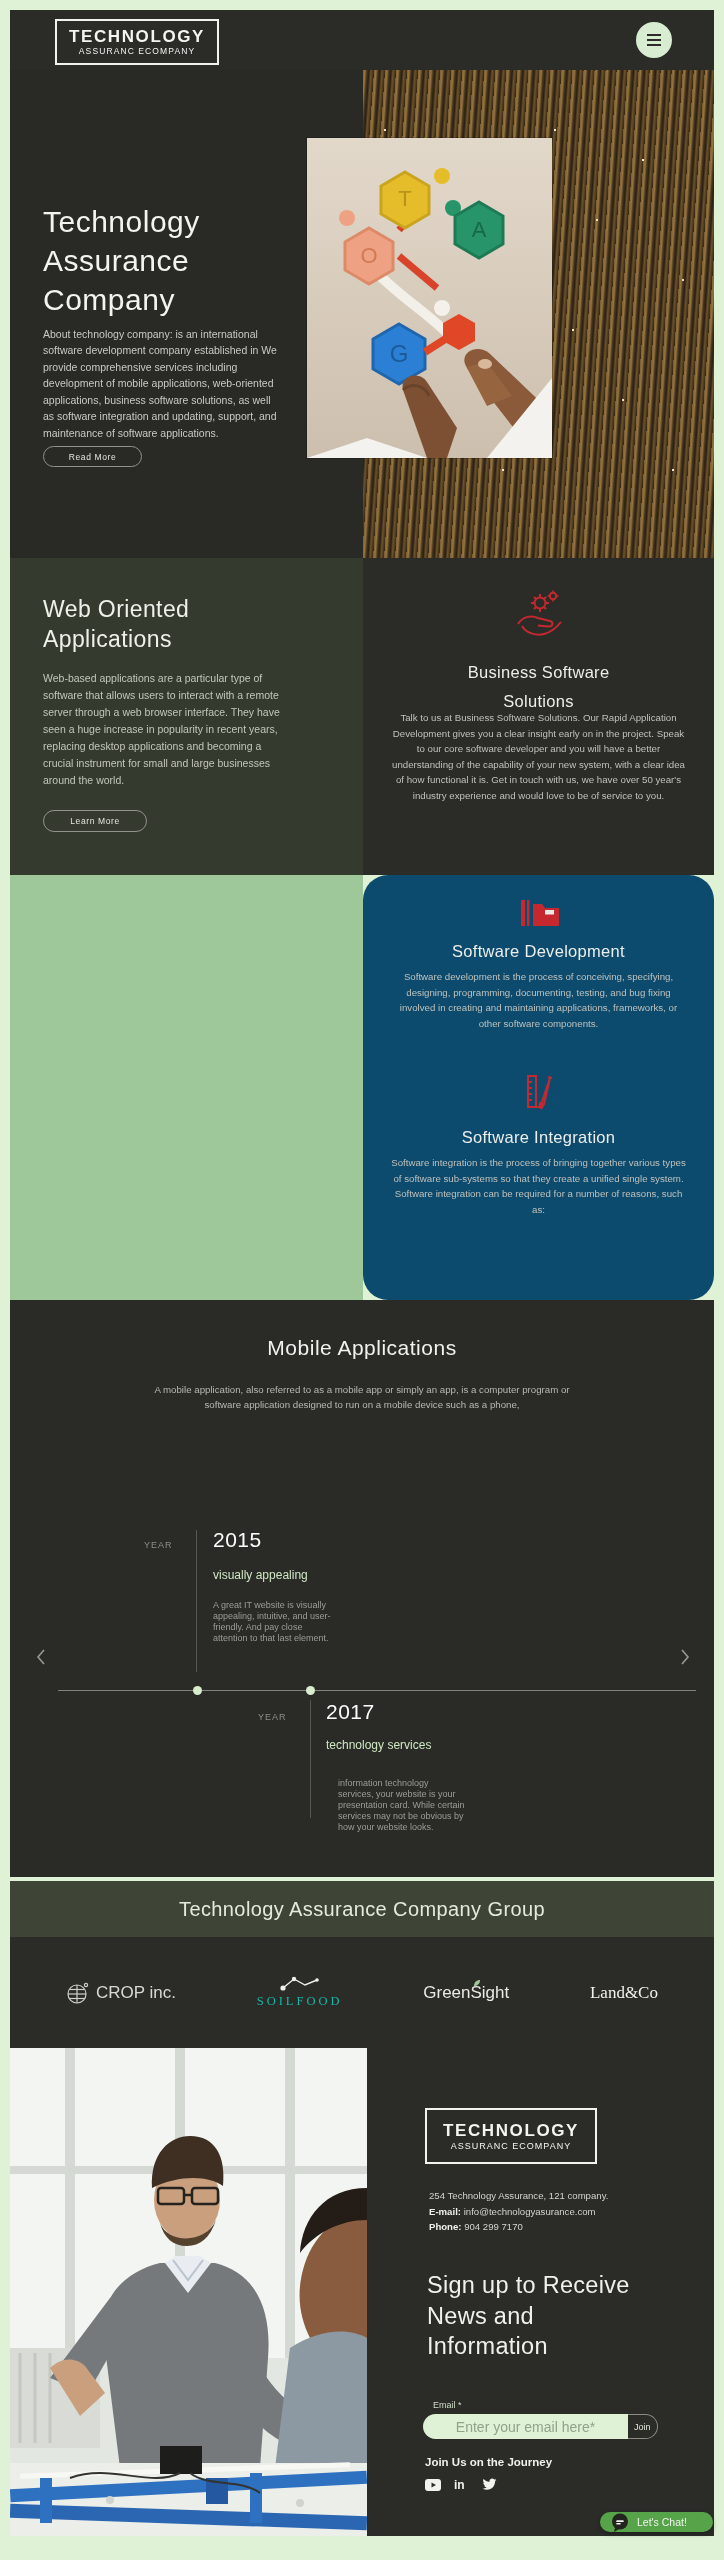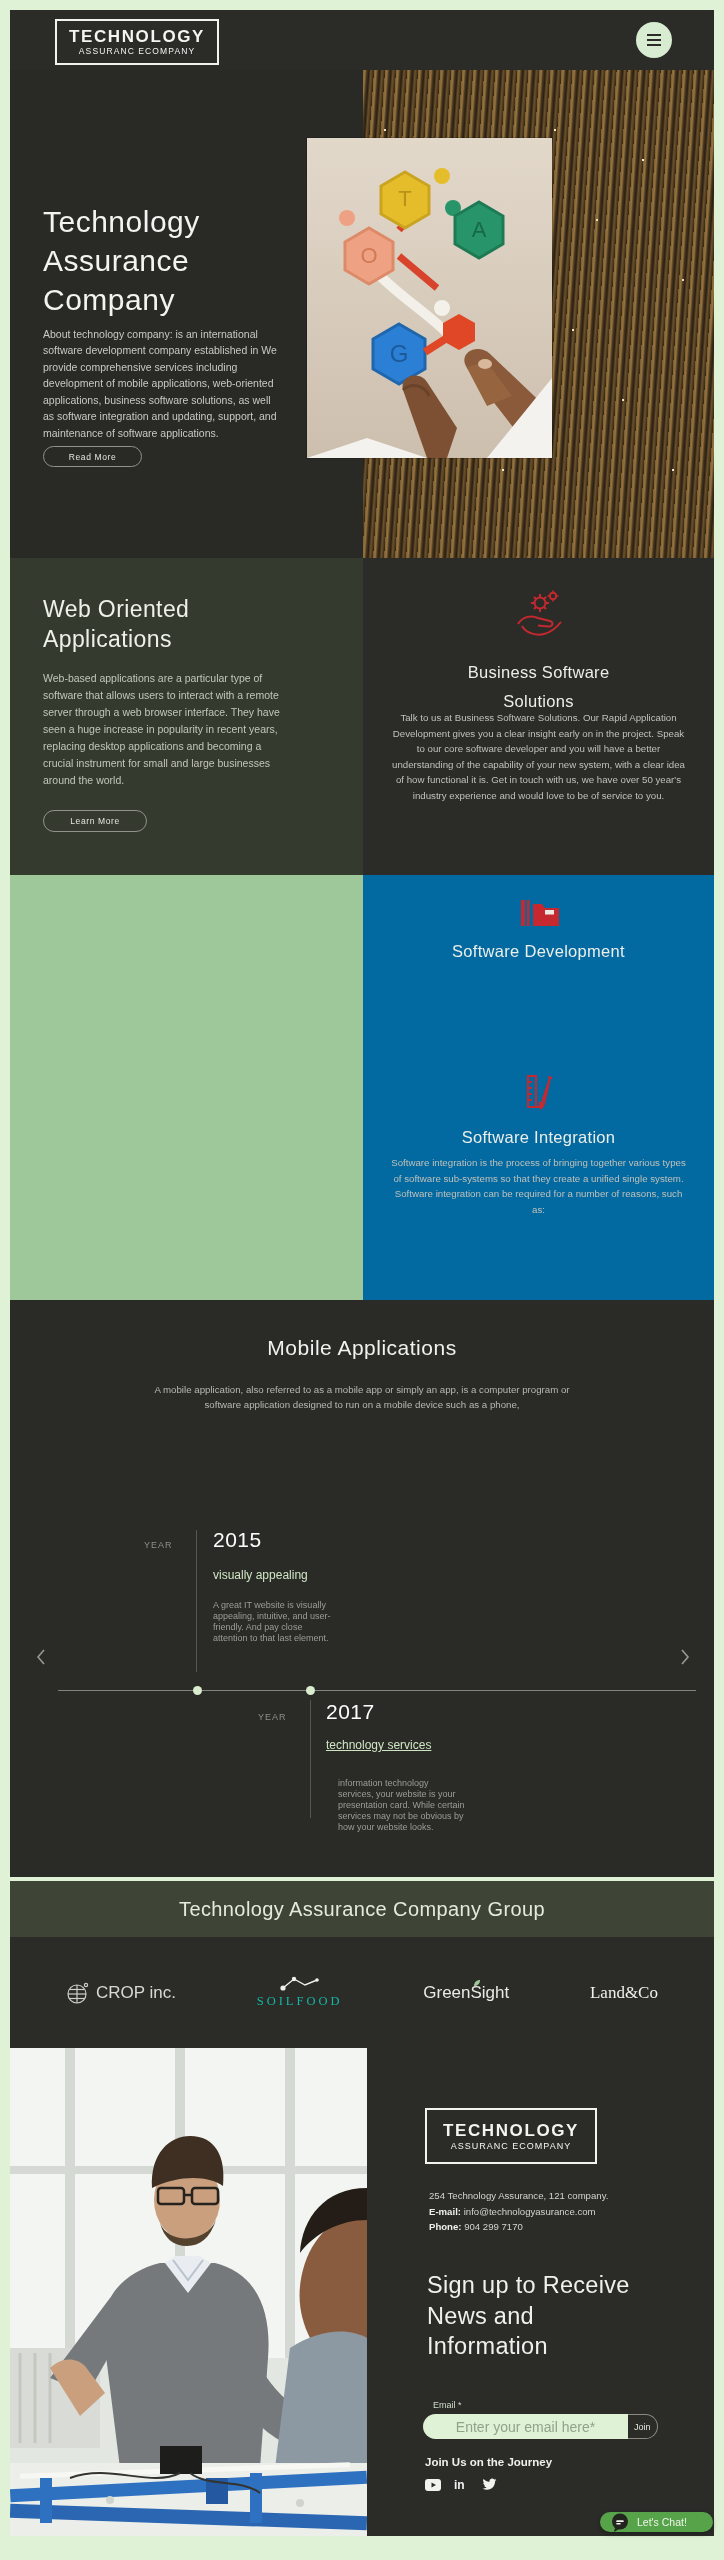--- a/index.html
+++ b/index.html
@@ -48,21 +48,21 @@
   .card-title{position:absolute;left:0;right:0;margin:0;text-align:center;color:#eceee9;
               font-size:16.5px;font-weight:300;line-height:29px;letter-spacing:.3px;}
   .card-text{position:absolute;left:50%;transform:translateX(-50%);margin:0;text-align:center;
              color:#bfc1ba;font-size:9.7px;line-height:15.5px;}
   .svc1-right .card-icon{top:32px;}
   .svc1-right .card-title{top:100px;}
   .svc1-right .card-text{top:152px;width:302px;}
   
   .svc2{left:10px;top:875px;width:704px;height:425px;}
   .svc2-left{position:absolute;left:0;top:0;width:353px;height:425px;background:#9fc89a;}
-  .svc2-right{position:absolute;left:353px;top:0;width:351px;height:425px;background:#0369a1;}
+  .svc2-right{position:absolute;left:353px;top:0;width:351px;height:425px;background:#0c4a6e;border-radius:25px;}
   .svc2-right .icon1{top:22px;} .svc2-right .title1{top:62px;} .svc2-right .text1{top:94px;width:300px;}
   .svc2-right .icon2{top:198px;} .svc2-right .title2{top:248px;} .svc2-right .text2{top:280px;width:302px;}
   
   .mobile{left:10px;top:1300px;width:704px;height:577px;background:#2a2a27;}
   .mobile h2{position:absolute;left:0;right:0;top:36px;margin:0;text-align:center;color:#f1f1ee;
              font-size:21px;font-weight:300;letter-spacing:.5px;}
   .mobile .intro{position:absolute;left:50%;transform:translateX(-50%);top:82px;width:452px;margin:0;
                  text-align:center;color:#b8b8b3;font-size:9.7px;line-height:15px;}
   .tl-vline{position:absolute;width:1px;background:#575752;}
   .tl-label{position:absolute;color:#8e8e89;font-size:9px;letter-spacing:1px;}
@@ -209,20 +209,21 @@
     <div class="svc2-right">
       <div class="card-icon icon1">
         <svg width="42" height="32" viewBox="0 0 42 32">
           <rect x="3" y="3" width="4" height="26" fill="#c5292f"></rect>
           <rect x="9" y="3" width="2.5" height="26" fill="#c5292f"></rect>
           <path d="M15 7 h9 l3 4 h14 v18 h-26 z" fill="#c5292f"></path>
           <rect x="27" y="13" width="9" height="4.5" fill="#ece9e2"></rect>
         </svg>
       </div>
       <h3 class="card-title title1">Software Development</h3>
+      <p class="card-text text1">Software development is the process of conceiving, specifying, designing, programming, documenting, testing, and bug fixing involved in creating and maintaining applications, frameworks, or other software components.</p>
       <div class="card-icon icon2">
         <svg width="40" height="44" viewBox="0 0 40 44" fill="none" stroke="#c5292f" stroke-width="2">
           <rect x="9" y="3" width="8" height="31"></rect>
           <line x1="9" y1="9" x2="13" y2="9"></line>
             <line x1="9" y1="15" x2="13" y2="15"></line>
           <line x1="9" y1="21" x2="13" y2="21"></line>
             <line x1="9" y1="27" x2="13" y2="27"></line>
           <path d="M31 5 L25 31 L22 36 L23 29 Z"></path>
           <line x1="29" y1="4" x2="33" y2="5"></line>
           <path d="M17 34 h4 v-5"></path>
@@ -253,21 +254,21 @@
           <polyline points="2,2 8,9 2,16"></polyline>
         </svg>
     </div>
     <div class="tl-hline"></div>
     <div class="tl-dot" style="left:183px;"></div>
     <div class="tl-dot" style="left:296px;"></div>
 
     <div class="tl-vline" style="left:300px;top:400px;height:118px;"></div>
     <span class="tl-label" style="left:248px;top:412px;">YEAR</span>
     <span class="tl-year" style="left:316px;top:400px;">2017</span>
-    <span class="tl-sub" style="left:316px;top:438px;text-decoration:underline;">technology services</span>
+    <span class="tl-sub" style="left:316px;top:438px;">technology services</span>
     <p class="tl-text" style="left:316px;top:466px;width:128px;margin:12px;">information technology services, your website is your presentation card. While certain services may not be obvious by how your website looks.</p>
   </div>
 
   <div class="abs band">
     <h2>Technology Assurance Company Group</h2>
   </div>
   <div class="abs logos">
     <div class="logo-item logo-crop">
       <svg width="24" height="24" viewBox="0 0 24 24" fill="none" stroke="#cfcfca" stroke-width="1.2">
         <circle cx="11" cy="13" r="9"></circle>

